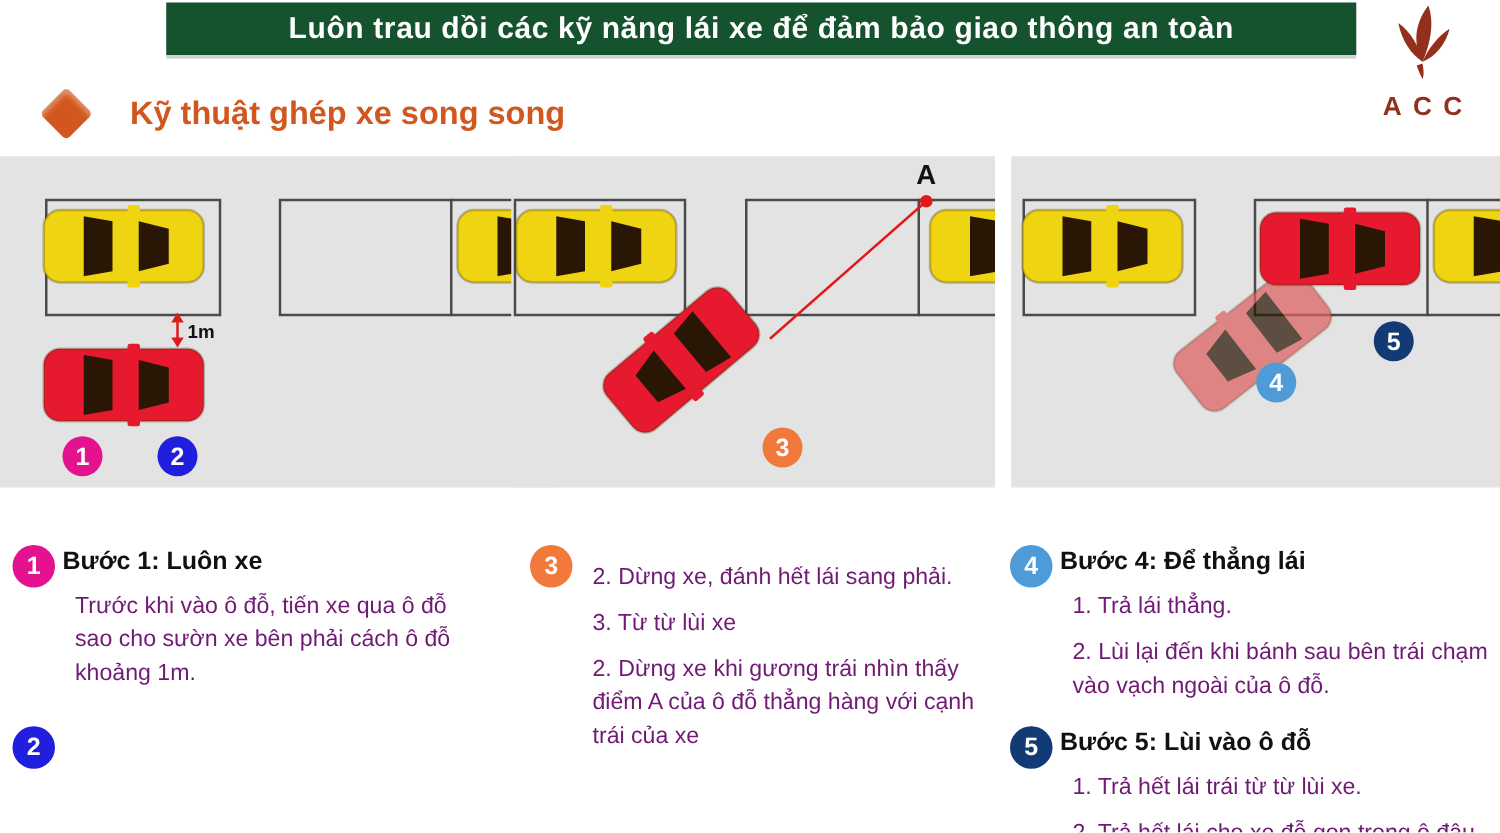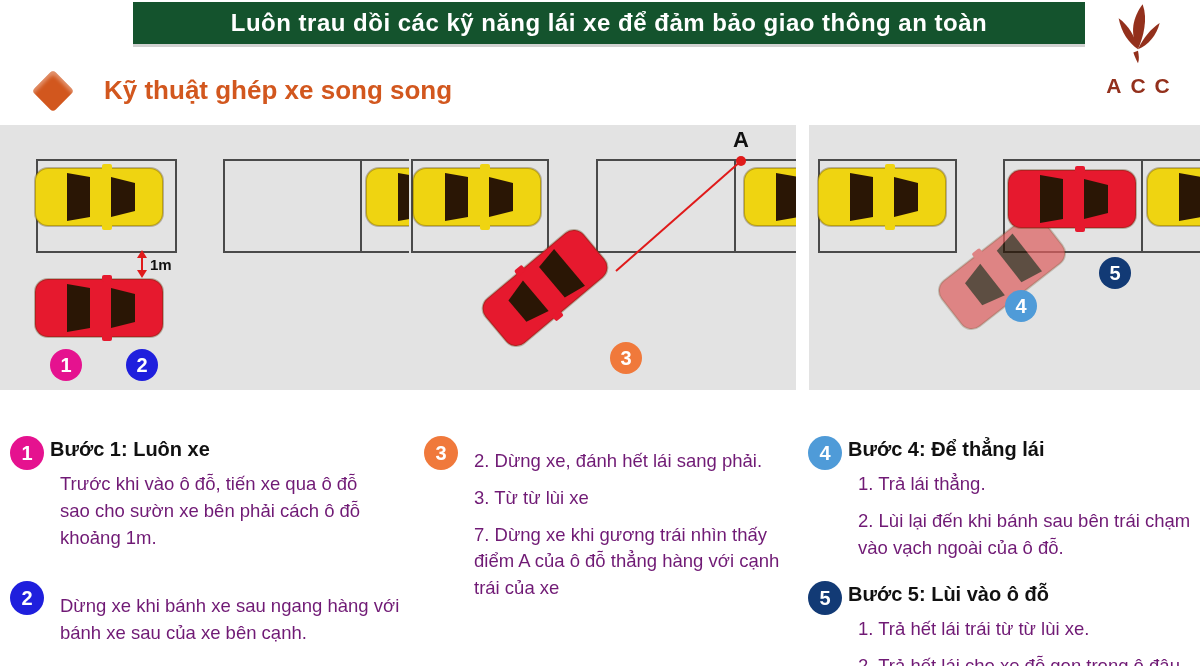--- a/index.html
+++ b/index.html
@@ -168,28 +168,27 @@
   </div>
 
   <div class="step" id="step1">
     <span class="badge" style="background-color: rgb(229, 18, 143);">1</span>
     <h2>Bước 1: Luôn xe</h2>
     <p>Trước khi vào ô đỗ, tiến xe qua ô đỗ sao cho sườn xe bên phải cách ô đỗ khoảng 1m.</p>
   </div>
 
   <div class="step" id="step2">
     <span class="badge" style="background-color: rgb(31, 31, 221);">2</span>
-    <p>Dừng xe khi bánh xe sau ngang hàng với bánh xe sau của xe bên cạnh.</p>
   </div>
 
   <div class="step" id="step3">
     <span class="badge" style="background-color: rgb(240, 121, 59);">3</span>
     <p>2. Dừng xe, đánh hết lái sang phải.</p>
     <p>3. Từ từ lùi xe</p>
-    <p>7. Dừng xe khi gương trái nhìn thấy điểm A của ô đỗ thẳng hàng với cạnh trái của xe</p>
+    <p>2. Dừng xe khi gương trái nhìn thấy điểm A của ô đỗ thẳng hàng với cạnh trái của xe</p>
   </div>
 
   <div class="step" id="step4">
     <span class="badge" style="background-color: rgb(79, 155, 216);">4</span>
     <h2>Bước 4: Để thẳng lái</h2>
     <p>1. Trả lái thẳng.</p>
     <p>2. Lùi lại đến khi bánh sau bên trái chạm vào vạch ngoài của ô đỗ.</p>
   </div>
 
   <div class="step" id="step5">

